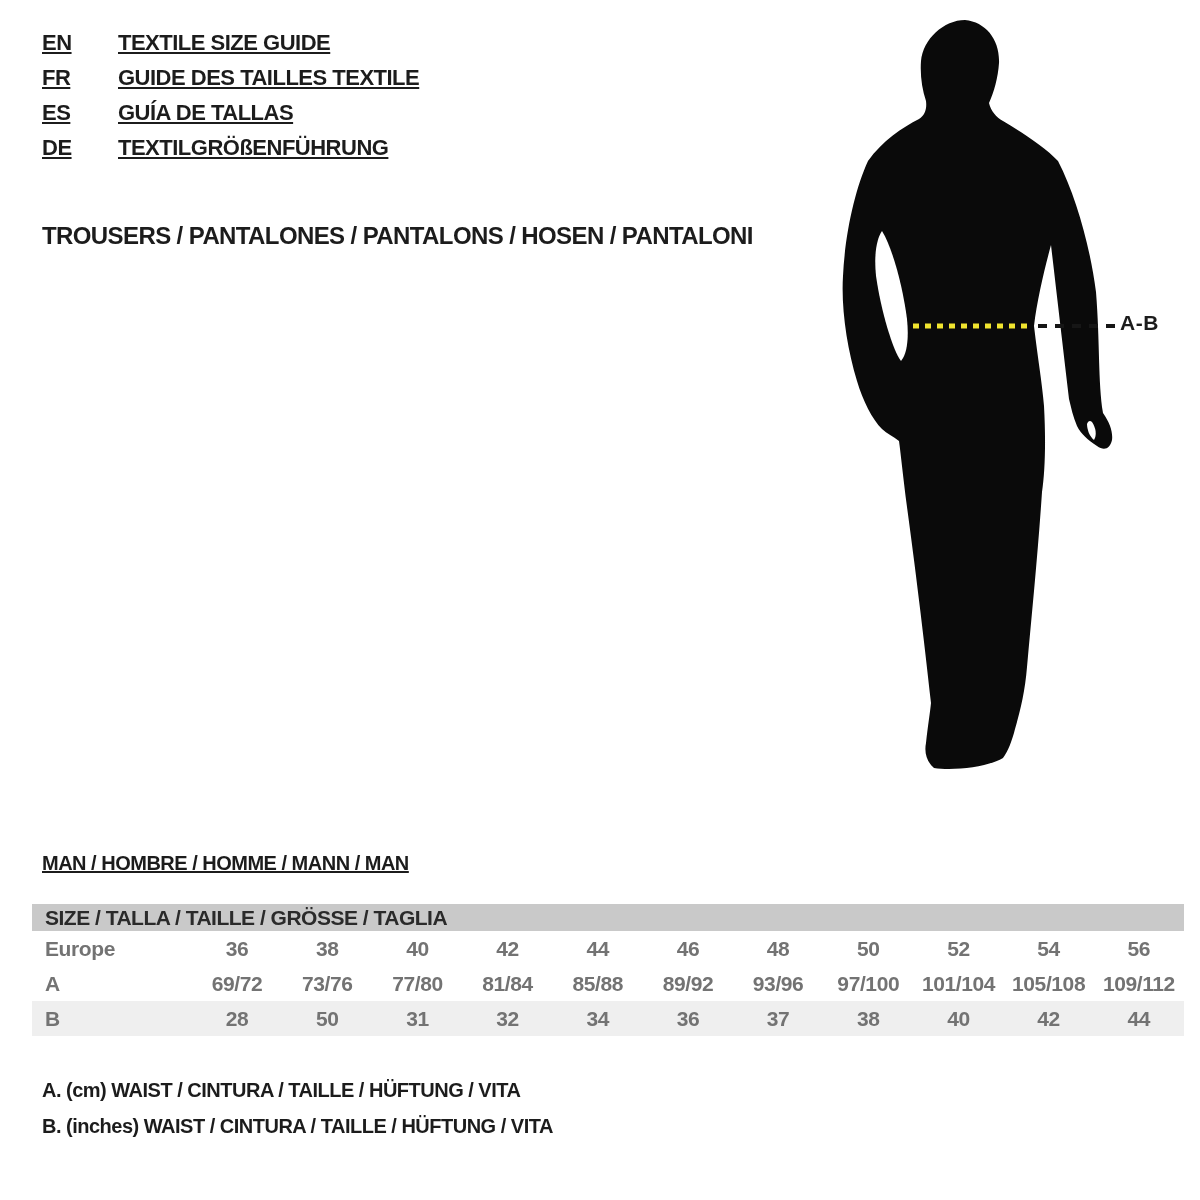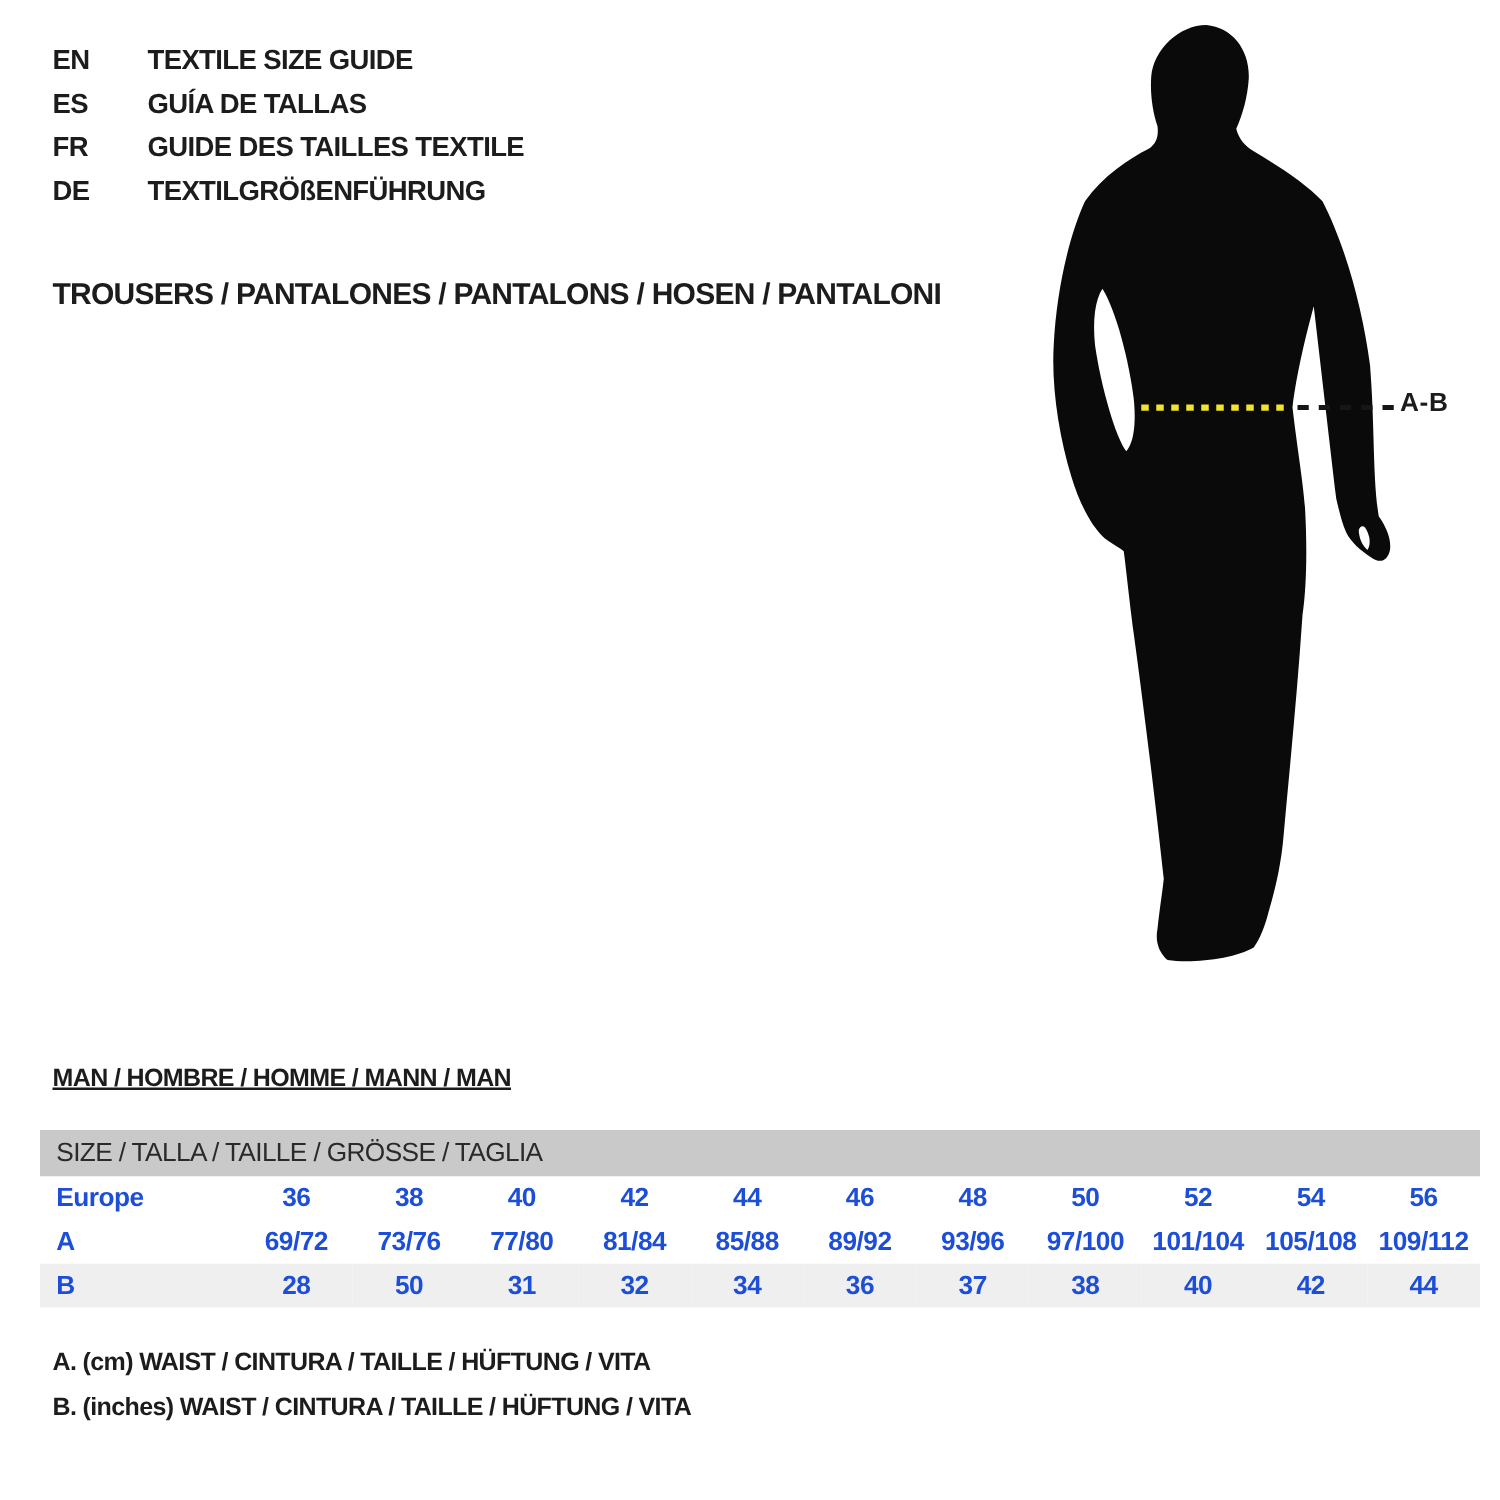--- a/index.html
+++ b/index.html
@@ -2,21 +2,21 @@
 <html><head>
 <meta charset="utf-8">
 <style>
   html,body{margin:0;padding:0;background:#fff;}
   #canvas{
     position:relative;width:1200px;height:1200px;background:#ffffff;overflow:hidden;
     font-family:"Liberation Sans",sans-serif;color:#1c1c1c;
   }
   
   .lang-block{position:absolute;left:42px;top:30px;}
-  .lang-row{display:flex;height:35px;align-items:center;}
+  .lang-row{display:flex;height:35px;align-items:flex-start;text-decoration:underline;}
   .lang-code{width:76px;font-size:22px;font-weight:700;letter-spacing:-0.5px;}
   .lang-title{font-size:22px;font-weight:700;letter-spacing:-0.5px;white-space:nowrap;}
   
   .product-heading{
     position:absolute;left:42px;top:222px;font-size:24px;font-weight:700;
     letter-spacing:-0.6px;white-space:nowrap;
   }
   
   .figure-wrap{position:absolute;left:820px;top:10px;width:380px;height:770px;}
   .ab-label{
@@ -27,51 +27,51 @@
   .section-heading{
     position:absolute;left:42px;top:852px;font-size:20px;font-weight:700;
     letter-spacing:-0.5px;white-space:nowrap;text-decoration:underline;
   }
   
   .size-table{
     position:absolute;left:32px;top:904px;width:1152px;border-collapse:collapse;
     table-layout:fixed;
   }
   .size-table th{
-    background:#c9c9c9;height:37px;text-align:left;padding:0 0 0 13px;
-    font-size:21px;font-weight:400;letter-spacing:-0.5px;color:#2a2a2a;
+    background:#c9c9c9;height:27px;text-align:left;padding:0 0 0 13px;
+    font-size:21px;font-weight:700;letter-spacing:-0.5px;color:#2a2a2a;
   }
   .size-table td{
     height:35px;text-align:center;font-size:21px;font-weight:700;
-    letter-spacing:-0.4px;color:#1d4ed8;padding:0;
+    letter-spacing:-0.4px;color:#737373;padding:0;
   }
   .size-table td.row-label{text-align:left;padding-left:13px;}
   .size-table tr.alt td{background:#efefef;}
   
   .footnotes{position:absolute;left:42px;top:1072px;}
   .footnote{font-size:20px;font-weight:700;letter-spacing:-0.5px;height:36px;
     display:flex;align-items:center;white-space:nowrap;}
 </style>
 </head>
 <body>
 
 <div id="canvas">
 
   <div class="lang-block">
     <div class="lang-row">
       <span class="lang-code">EN</span>
       <span class="lang-title">TEXTILE SIZE GUIDE</span>
     </div>
     <div class="lang-row">
+      <span class="lang-code">FR</span>
+      <span class="lang-title">GUIDE DES TAILLES TEXTILE</span>
+    </div>
+    <div class="lang-row">
       <span class="lang-code">ES</span>
       <span class="lang-title">GUÍA DE TALLAS</span>
-    </div>
-    <div class="lang-row">
-      <span class="lang-code">FR</span>
-      <span class="lang-title">GUIDE DES TAILLES TEXTILE</span>
     </div>
     <div class="lang-row">
       <span class="lang-code">DE</span>
       <span class="lang-title">TEXTILGRÖßENFÜHRUNG</span>
     </div>
   </div>
 
   <div class="product-heading">TROUSERS / PANTALONES / PANTALONS / HOSEN / PANTALONI</div>
 
   <div class="figure-wrap">

